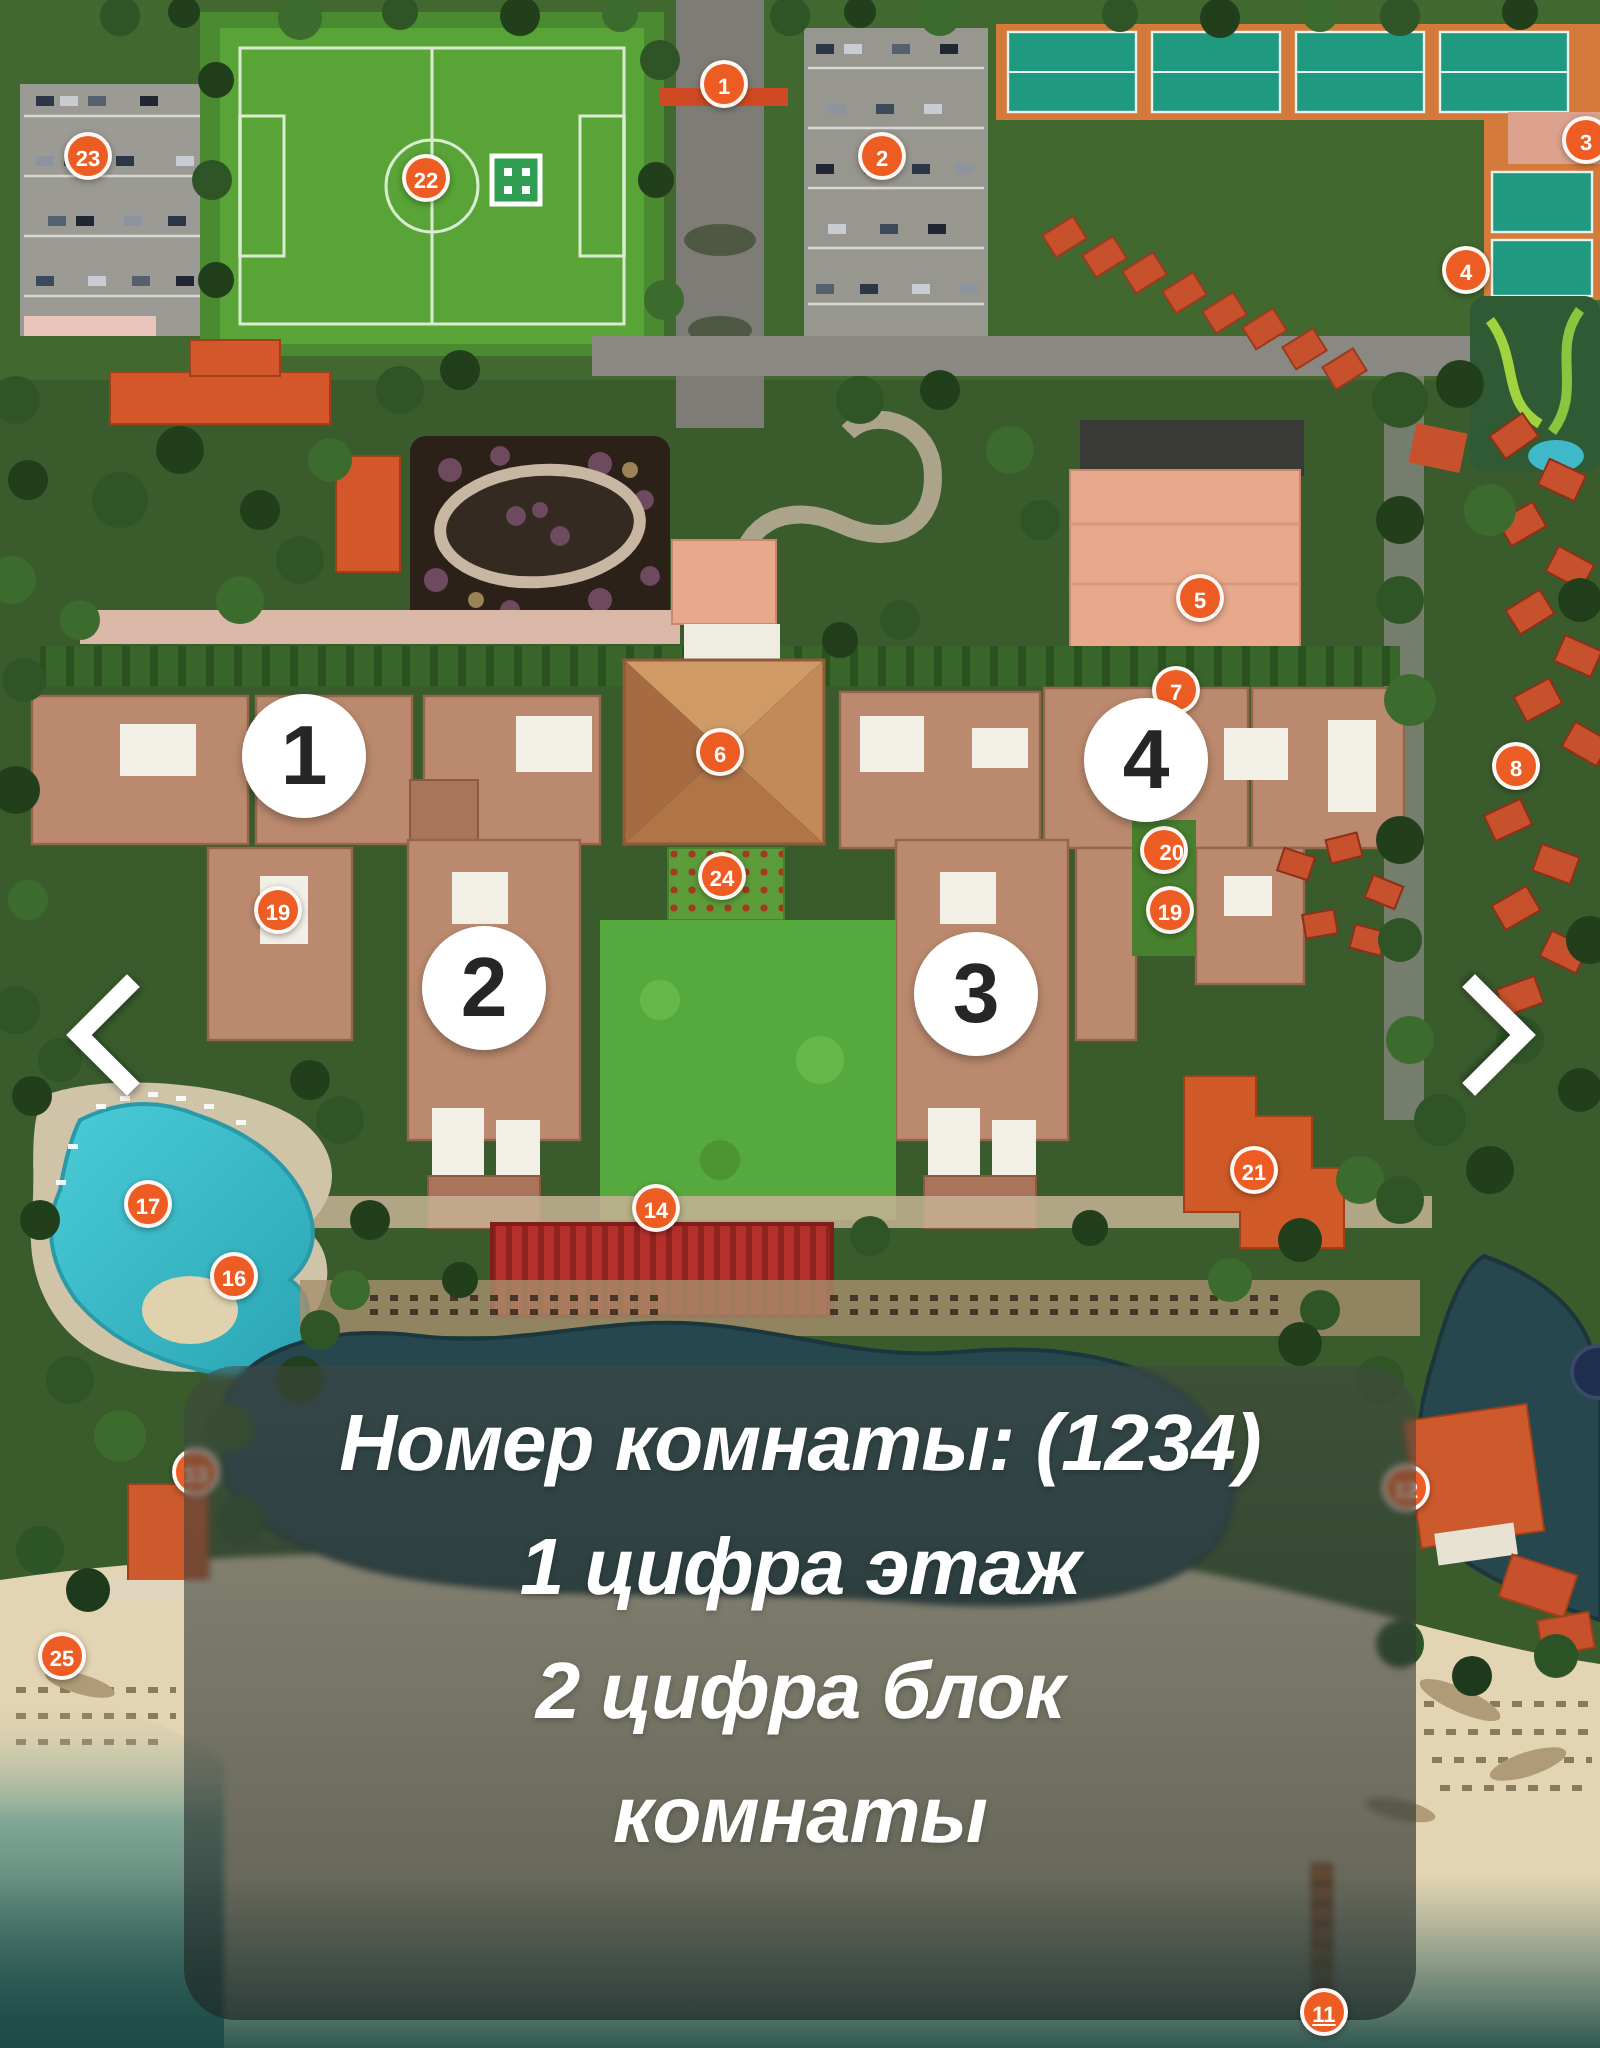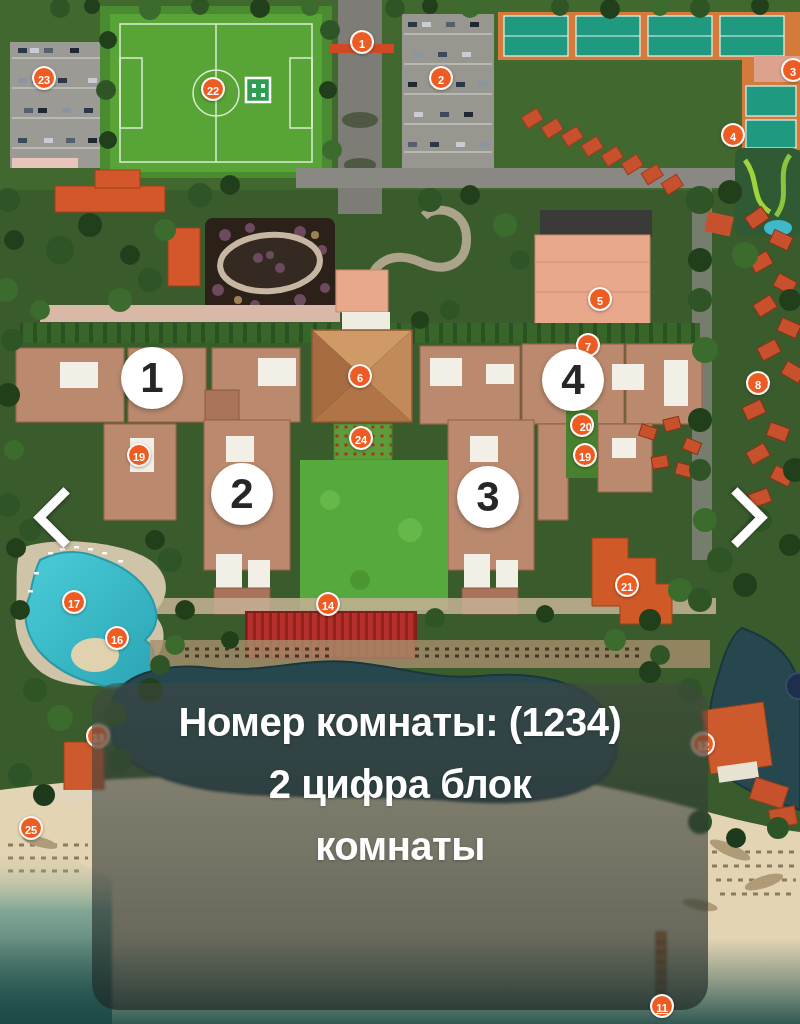--- a/index.html
+++ b/index.html
@@ -34,20 +34,21 @@
     border-radius:26px;
     background:linear-gradient(rgba(66,72,66,.52),rgba(30,40,38,.68));
     backdrop-filter:blur(1.5px);
     display:flex;flex-direction:column;align-items:center;justify-content:flex-start;
     padding-top:8px;box-sizing:border-box;
   }
   #legend-panel .line{
     color:#fff;font-size:40px;font-weight:700;line-height:62px;
     letter-spacing:-.5px;white-space:pre;text-align:center;
     text-shadow:0 1px 3px rgba(0,0,0,.25);
+    font-style:italic;
   }
   
   .chevron{
     position:absolute;z-index:26;width:34px;height:34px;cursor:pointer;
     border-left:9px solid #fff;border-top:9px solid #fff;
     filter:drop-shadow(0 1px 2px rgba(0,0,0,.45));
   }
   #chevron-left{left:42px;top:496px;transform:rotate(-45deg);}
   #chevron-right{left:716px;top:496px;transform:rotate(135deg);}
 </style>
@@ -515,18 +516,19 @@
       <div class="block-label" style="left: 488px; top: 497px;">3</div>
       <div class="block-label" style="left: 573px; top: 380px;">4</div>
     </div>
 
   <div id="chevron-left" class="chevron" title="previous image"></div>
   <div id="chevron-right" class="chevron" title="next image"></div>
 
   <div id="legend-panel">
     <div id="legend-lines">
         <div class="line">Номер комнаты: (1234)</div>
+        <div class="line">1 цифра этаж</div>
         <div class="line">2 цифра блок</div>
         <div class="line">комнаты</div>
       </div>
   </div>
 
 </div>
 
 </body></html>

